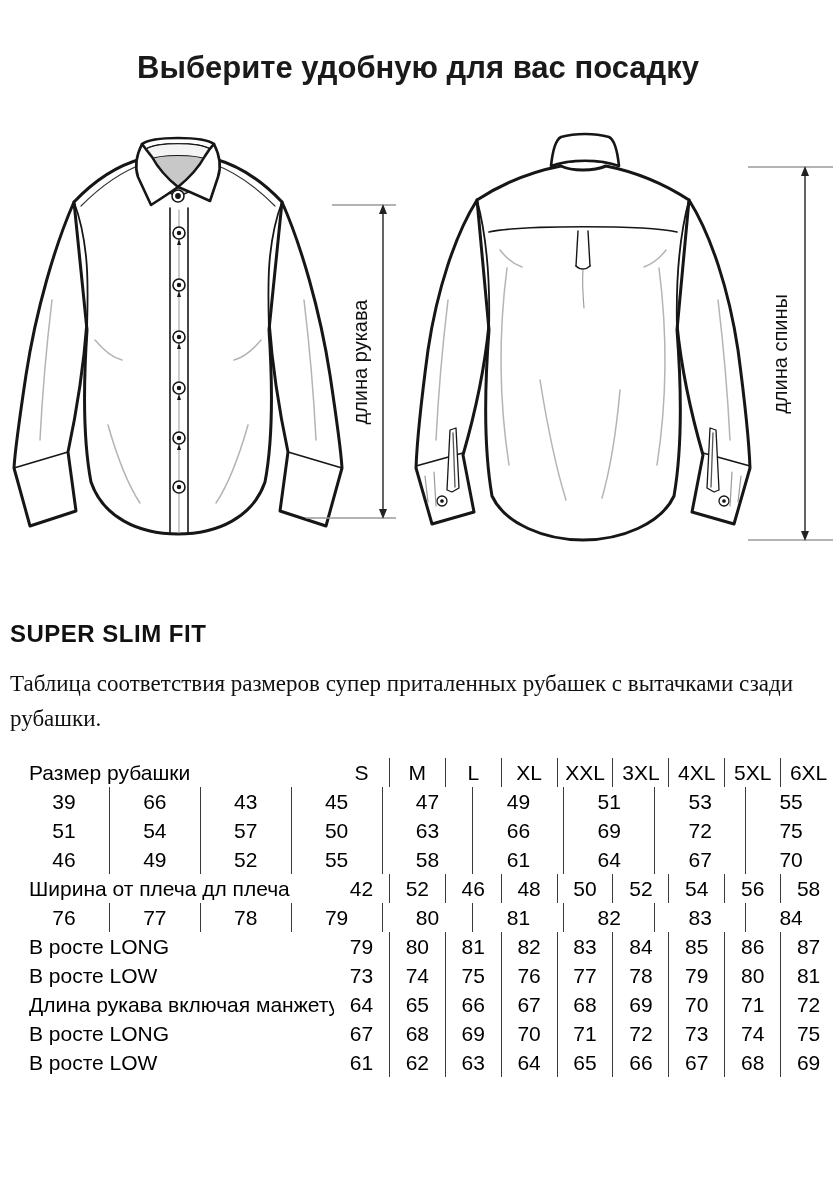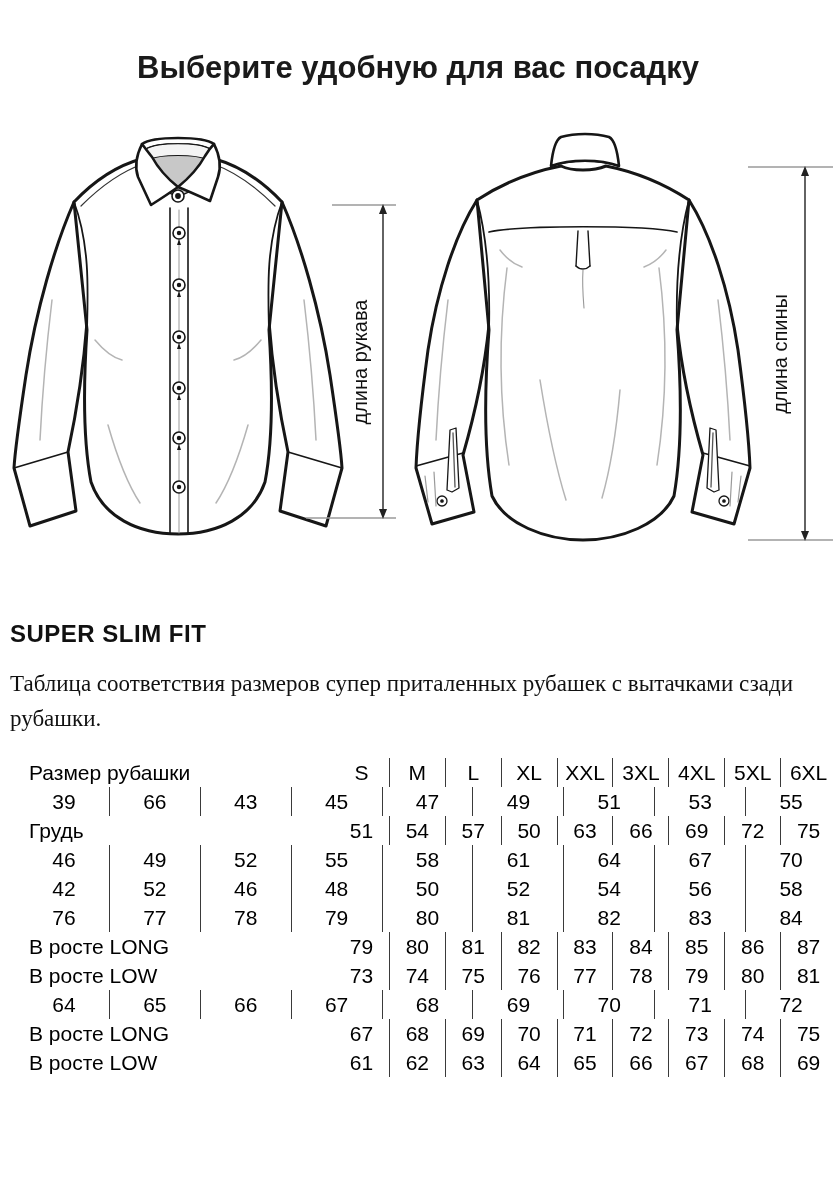--- a/index.html
+++ b/index.html
@@ -206,21 +206,20 @@
           <div class="cell-size">66</div>
           <div class="cell-size">43</div>
           <div class="cell-size">45</div>
           <div class="cell-size">47</div>
           <div class="cell-size">49</div>
           <div class="cell-size">51</div>
           <div class="cell-size">53</div>
           <div class="cell-size">55</div>
         </div>
         <div class="trow">
-          <div class="cell-label">Грудь</div>
           <div class="cell-size first">51</div>
           <div class="cell-size">54</div>
           <div class="cell-size">57</div>
           <div class="cell-size">50</div>
           <div class="cell-size">63</div>
           <div class="cell-size">66</div>
           <div class="cell-size">69</div>
           <div class="cell-size">72</div>
           <div class="cell-size">75</div>
         </div>
@@ -229,20 +228,21 @@
           <div class="cell-size">49</div>
           <div class="cell-size">52</div>
           <div class="cell-size">55</div>
           <div class="cell-size">58</div>
           <div class="cell-size">61</div>
           <div class="cell-size">64</div>
           <div class="cell-size">67</div>
           <div class="cell-size">70</div>
         </div>
         <div class="trow">
+          <div class="cell-label">Ширина от плеча дл плеча</div>
           <div class="cell-size first">42</div>
           <div class="cell-size">52</div>
           <div class="cell-size">46</div>
           <div class="cell-size">48</div>
           <div class="cell-size">50</div>
           <div class="cell-size">52</div>
           <div class="cell-size">54</div>
           <div class="cell-size">56</div>
           <div class="cell-size">58</div>
         </div>
@@ -275,20 +275,21 @@
           <div class="cell-size">74</div>
           <div class="cell-size">75</div>
           <div class="cell-size">76</div>
           <div class="cell-size">77</div>
           <div class="cell-size">78</div>
           <div class="cell-size">79</div>
           <div class="cell-size">80</div>
           <div class="cell-size">81</div>
         </div>
         <div class="trow">
+          <div class="cell-label">Длина рукава включая манжету</div>
           <div class="cell-size first">64</div>
           <div class="cell-size">65</div>
           <div class="cell-size">66</div>
           <div class="cell-size">67</div>
           <div class="cell-size">68</div>
           <div class="cell-size">69</div>
           <div class="cell-size">70</div>
           <div class="cell-size">71</div>
           <div class="cell-size">72</div>
         </div>

